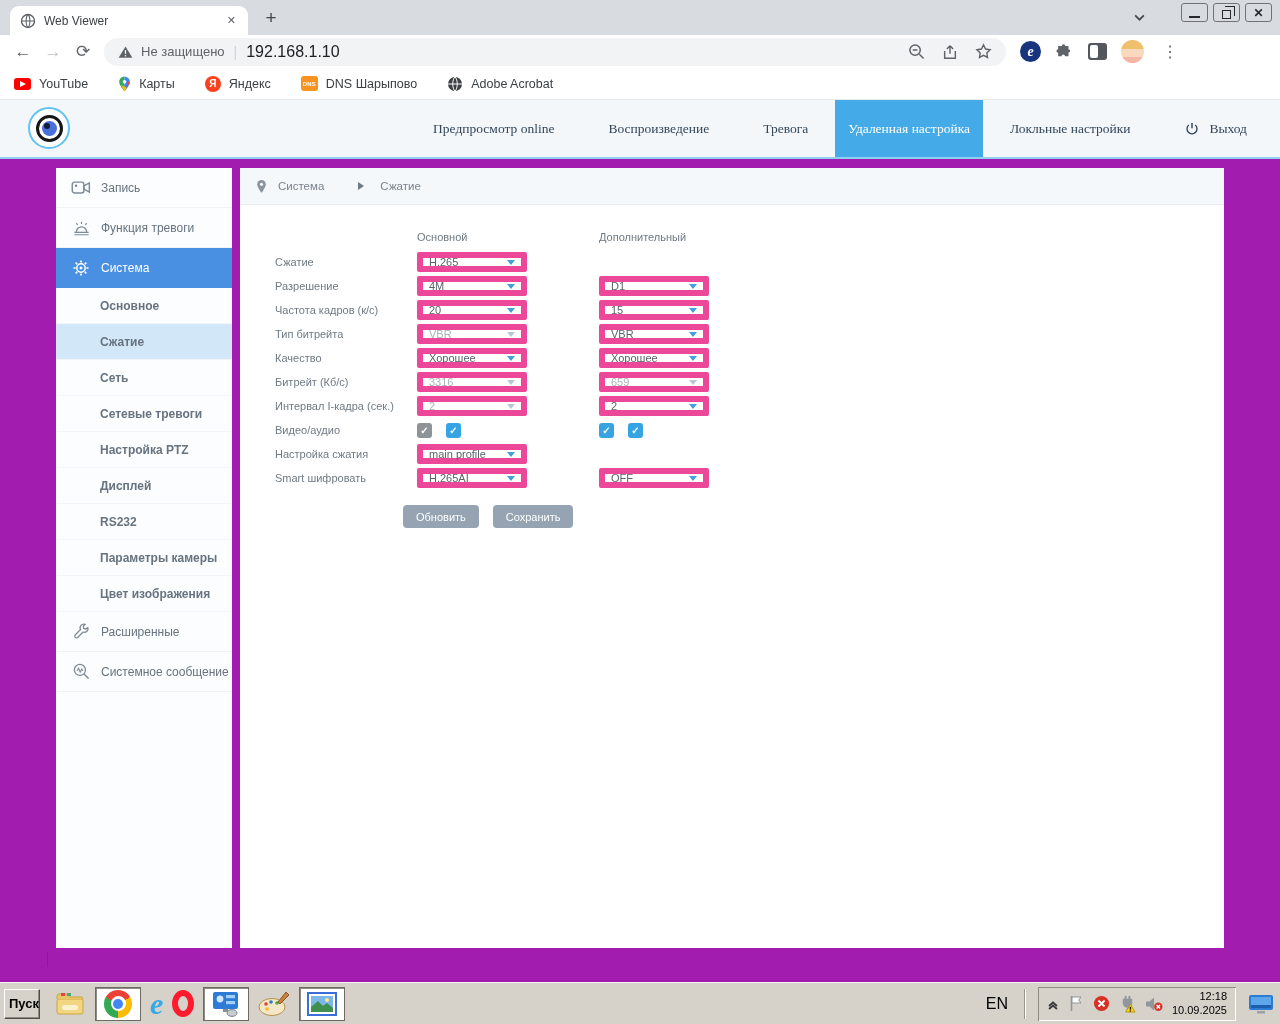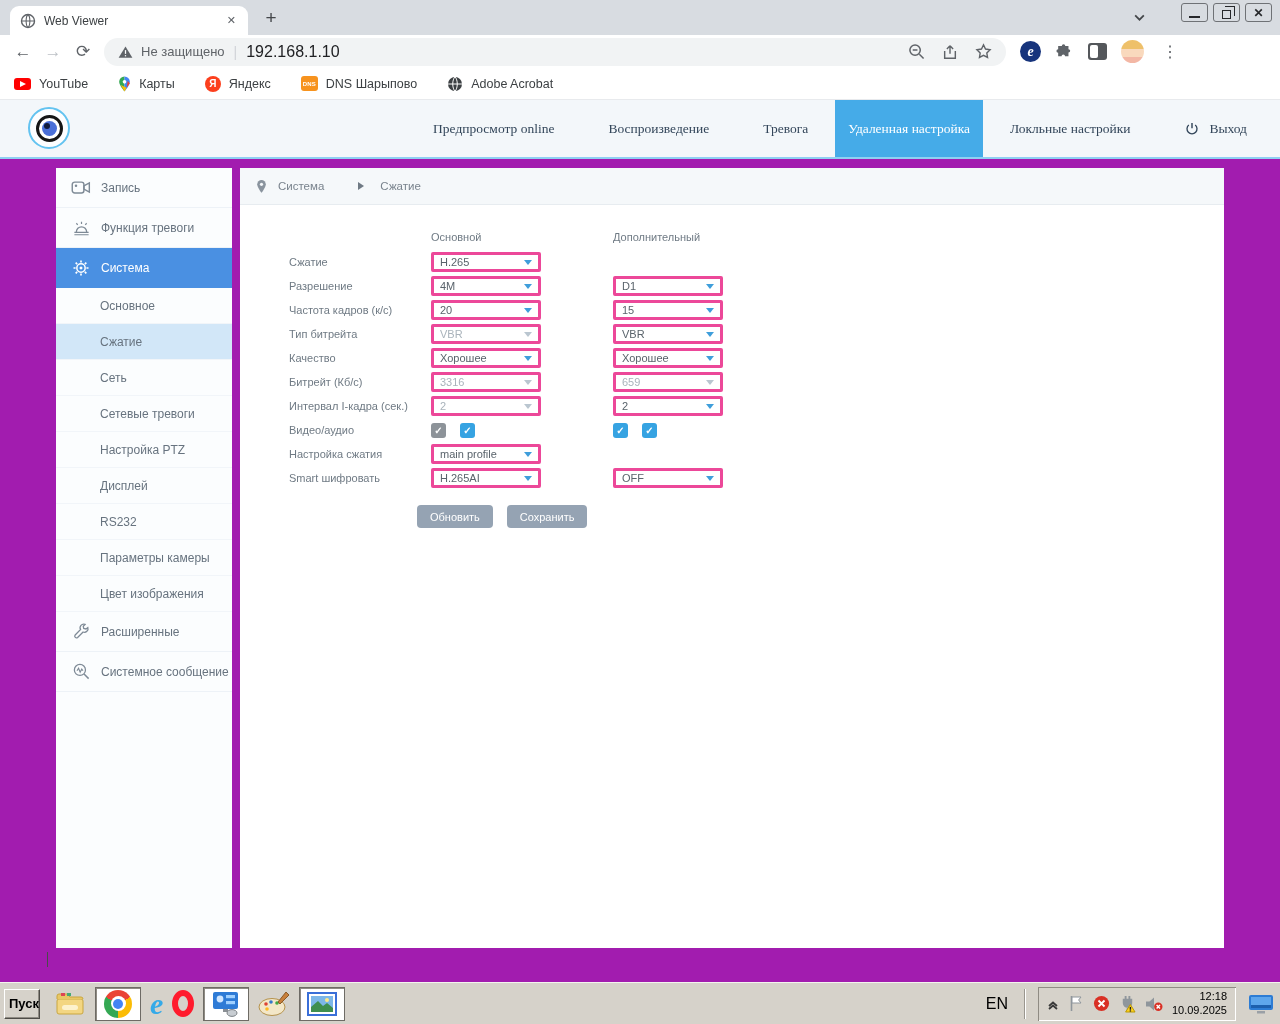--- a/index.html
+++ b/index.html
@@ -65,33 +65,33 @@
   .nav-item{display:flex;align-items:center;padding:0 27px;white-space:nowrap;}
   .nav-item.active{background:#45abe8;color:#fff;padding:0 13px;}
   .nav-item .pwr{margin-right:9px;}
   .sidebar{position:absolute;left:56px;top:68px;width:176px;height:780px;background:#fbfdfe;}
   .side-item{height:40px;display:flex;align-items:center;padding-left:13px;gap:8px;
     font-size:12px;color:#67737f;border-bottom:1px solid #edf2f7;background:#fbfdfe;}
   .side-item .sic{width:24px;display:flex;justify-content:center;color:#7e8a96;}
   .side-item.active{background:#4a90e2;color:#fff;border-bottom-color:#4a90e2;}
   .side-item.active .sic{color:#fff;}
   .side-sub{height:36px;display:flex;align-items:center;padding-left:44px;font-size:12px;
-    color:#67737f;border-bottom:1px solid #f1f5f9;background:#fbfdfe;}
+    color:#67737f;border-bottom:1px solid #f1f5f9;background:#fbfdfe;font-weight:bold;}
   .side-sub.selected{background:#d2e7f8;}
   .content{position:absolute;left:240px;top:68px;width:984px;height:780px;background:#fff;}
   .crumbbar{height:37px;background:#f5f8fa;border-bottom:1px solid #e7ecf0;display:flex;
     align-items:center;padding-left:15px;font-size:11.5px;color:#79838d;}
   .crumb-sec{margin-left:10px;}
   .crumb-arrow{margin-left:34px;width:0;height:0;border-left:6px solid #6f7a84;
     border-top:4.5px solid transparent;border-bottom:4.5px solid transparent;}
   .crumb-page{margin-left:16px;}
-  .form{padding:20px 0 0 49px;font-size:11px;color:#6f7a84;}
+  .form{padding:20px 0 0 35px;font-size:11px;color:#6f7a84;}
   .frow{display:grid;grid-template-columns:142px 182px 182px;height:24px;align-items:center;}
   .fhead{height:24px;margin-bottom:1px;}
-  .dd{width:110px;height:20px;background:#fff;border:3px solid #ec4899;border-radius:2px;
+  .dd{width:110px;height:20px;background:#fff;border:6px solid #ec4899;border-radius:2px;
     display:flex;align-items:center;padding:0 6px;color:#59636b;}
   .dd .caret{margin-left:auto;width:0;height:0;border-left:4px solid transparent;
     border-right:4px solid transparent;border-top:5px solid #3f9edb;}
   .dd.dis{color:#a9b3bb;}
   .dd.dis .caret{border-top-color:#bac6d0;}
   .cbpair{display:flex;gap:14px;}
   .cb{width:15px;height:15px;border-radius:3px;background:#36a3e2;color:#fff;
     display:flex;align-items:center;justify-content:center;}
   .cb:after{content:"✓";font-size:10px;font-weight:bold;}
   .cb.gray{background:#8d9399;}

